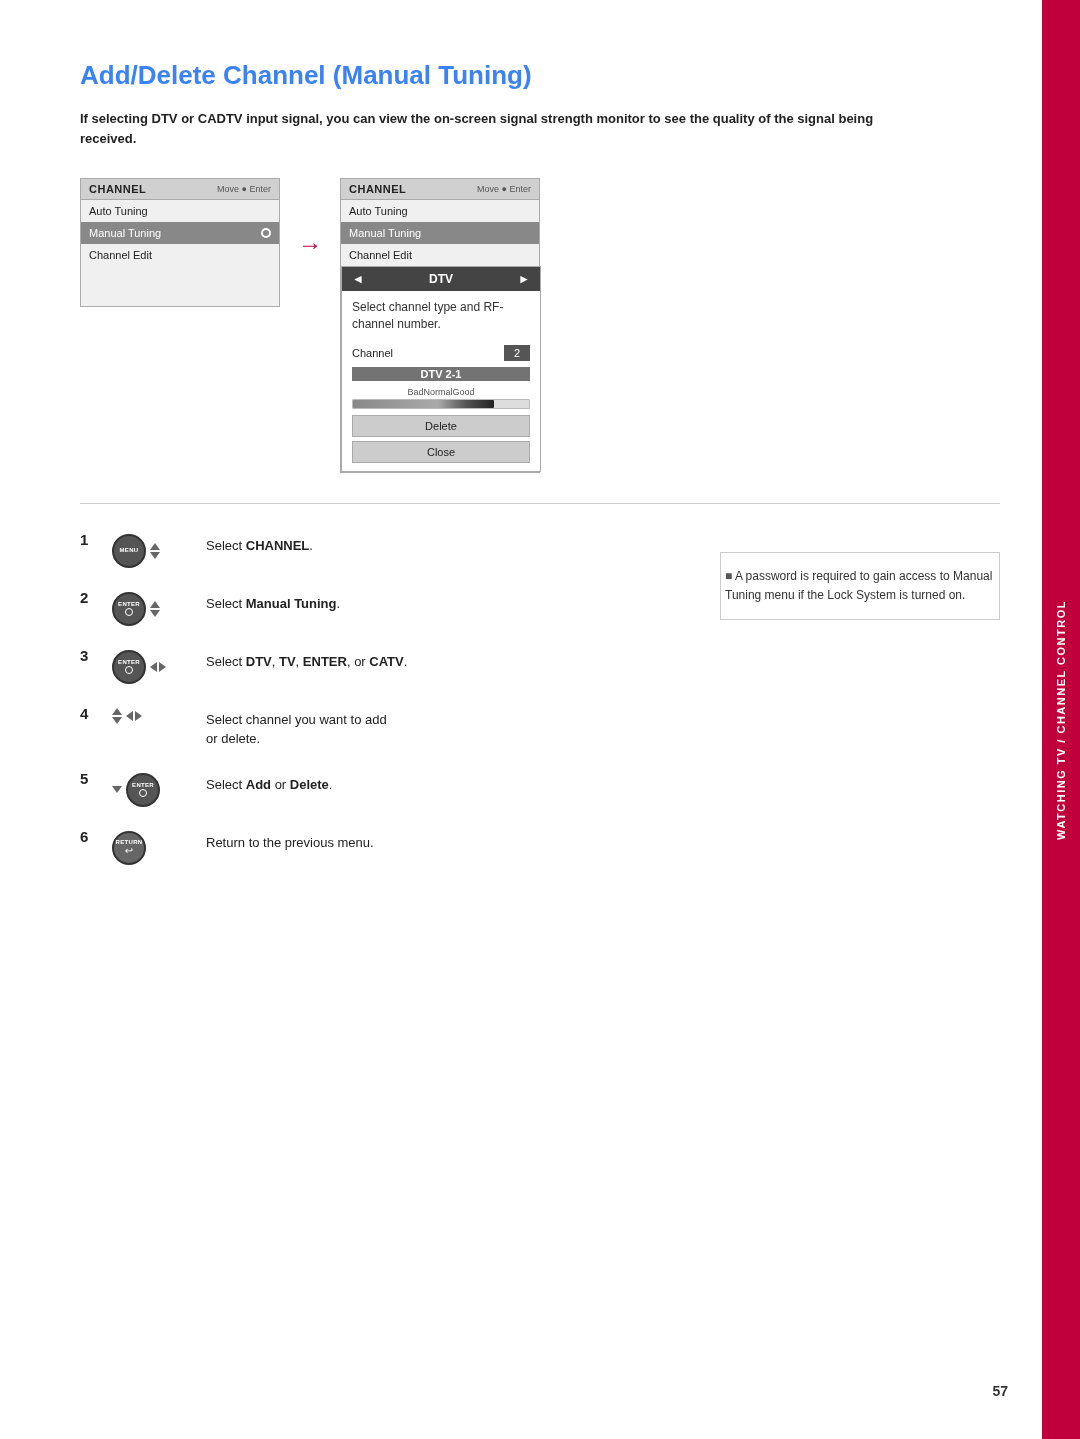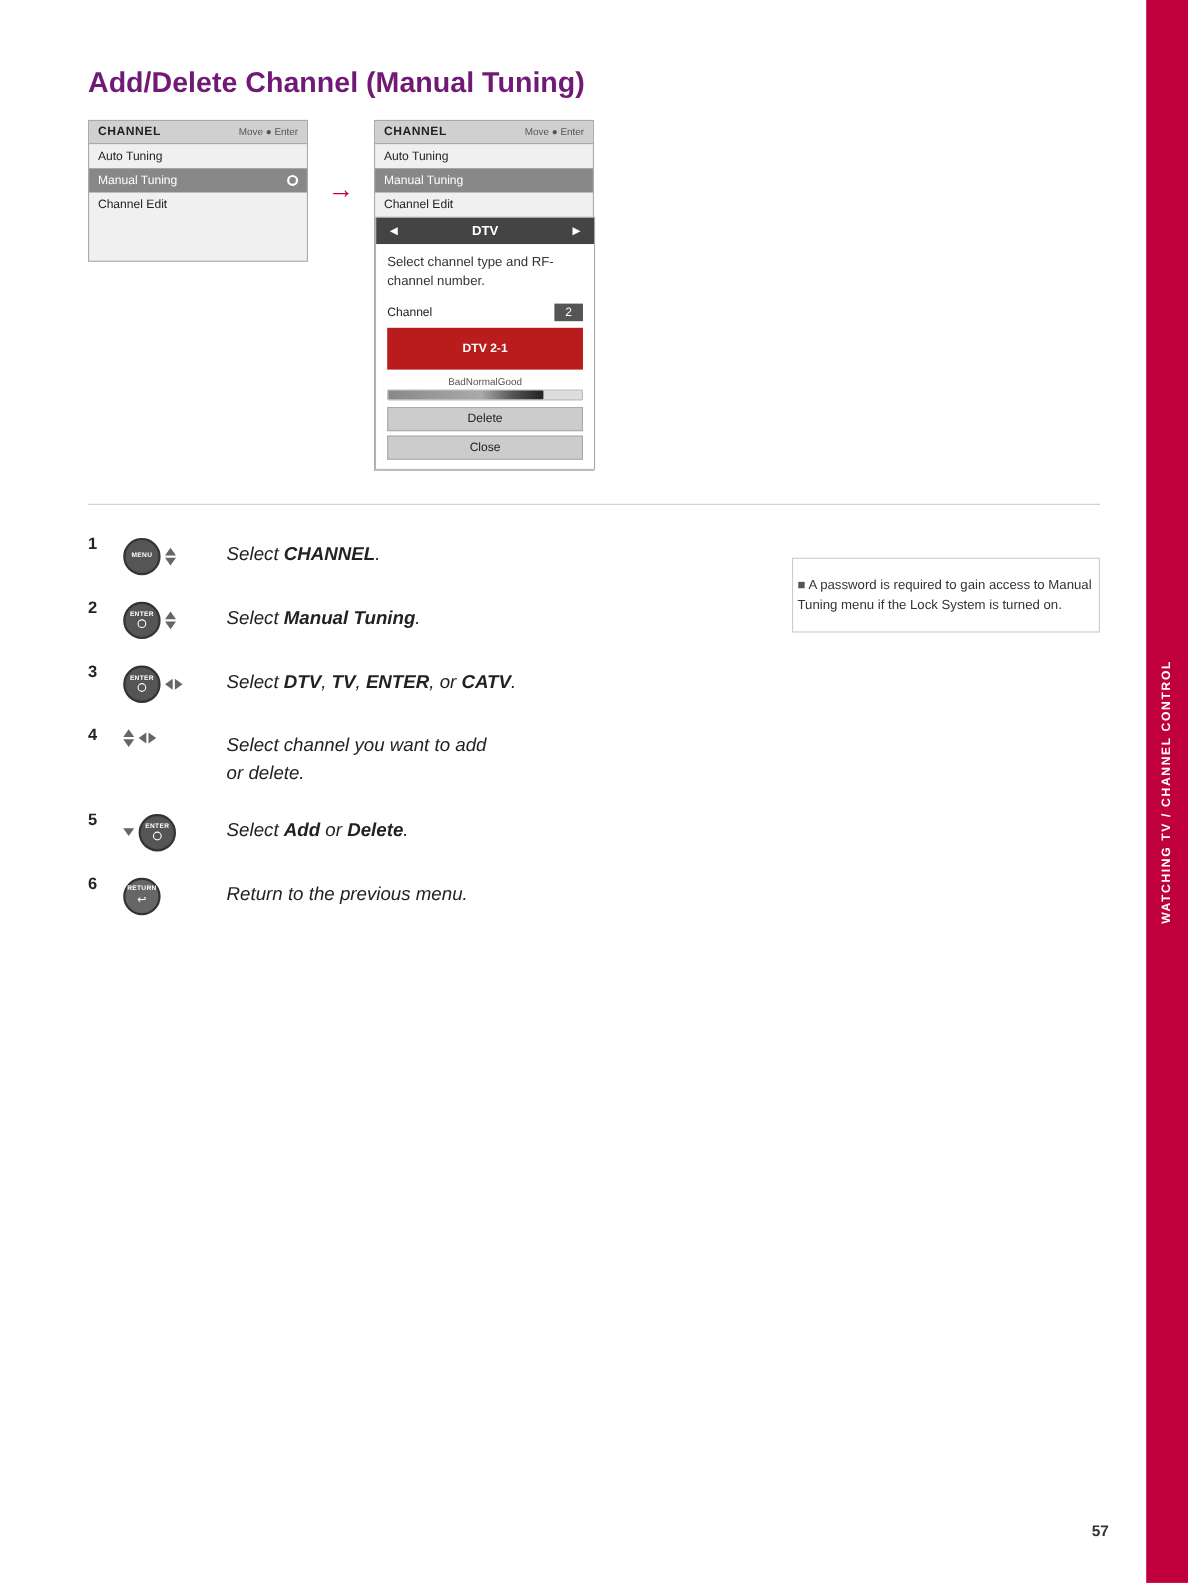--- a/index.html
+++ b/index.html
@@ -48,21 +48,21 @@
       position: absolute;
       bottom: 40px;
       right: 72px;
       font-size: 14px;
       font-weight: bold;
       color: #333;
     }
 
     
     .page-title {
-      color: #701a75;
+      color: #3b82f6;
       font-size: 26px;
       font-weight: bold;
       margin-bottom: 18px;
     }
 
     
     .intro-text {
       font-size: 13px;
       font-weight: bold;
       color: #222;
@@ -188,25 +188,25 @@
       font-size: 11px;
       color: #222;
     }
     .dtv-channel-num {
       background: #555;
       color: #fff;
       padding: 2px 10px;
       font-size: 11px;
     }
     .dtv-channel-name {
-      background: #b91c1c;
+      background: #737373;
       color: #fff;
       font-weight: bold;
       font-size: 11px;
-      padding: 13px 8px;
+      padding: 1px 8px;
       margin-bottom: 6px;
       text-align: center;
     }
     .signal-bar-area {
       margin-bottom: 6px;
     }
     .signal-bar-labels {
       display: flex;
       justify-content: center;
       font-size: 9px;
@@ -287,25 +287,24 @@
     }
     .step-icons-col {
       display: flex;
       flex-direction: row;
       align-items: center;
       gap: 4px;
       min-width: 80px;
       margin-top: 2px;
     }
     .step-text {
-      font-size: 17px;
+      font-size: 13px;
       color: #222;
       line-height: 1.5;
       padding-top: 4px;
-      font-style: italic;
     }
 
     
     .btn-circle {
       width: 34px;
       height: 34px;
       border-radius: 50%;
       background: #555;
       border: 2px solid #333;
       display: flex;
@@ -391,20 +390,21 @@
 <body>
 
 <div class="page-container">
 
   <div class="sidebar">
     <span class="sidebar-text">WATCHING TV / CHANNEL CONTROL</span>
   </div>
 
   <h1 class="page-title">Add/Delete Channel (Manual Tuning)</h1>
 
+  <p class="intro-text">If selecting DTV or CADTV input signal, you can view the on-screen signal strength monitor to see the quality of the signal being received.</p>
 
   <div class="panels-area">
 
     <div class="channel-panel">
       <div class="channel-panel-header">
         <span class="channel-panel-header-title">CHANNEL</span>
         <span class="channel-panel-header-hint">Move  ● Enter</span>
       </div>
       <div class="channel-panel-item">Auto Tuning</div>
       <div class="channel-panel-item highlighted">

